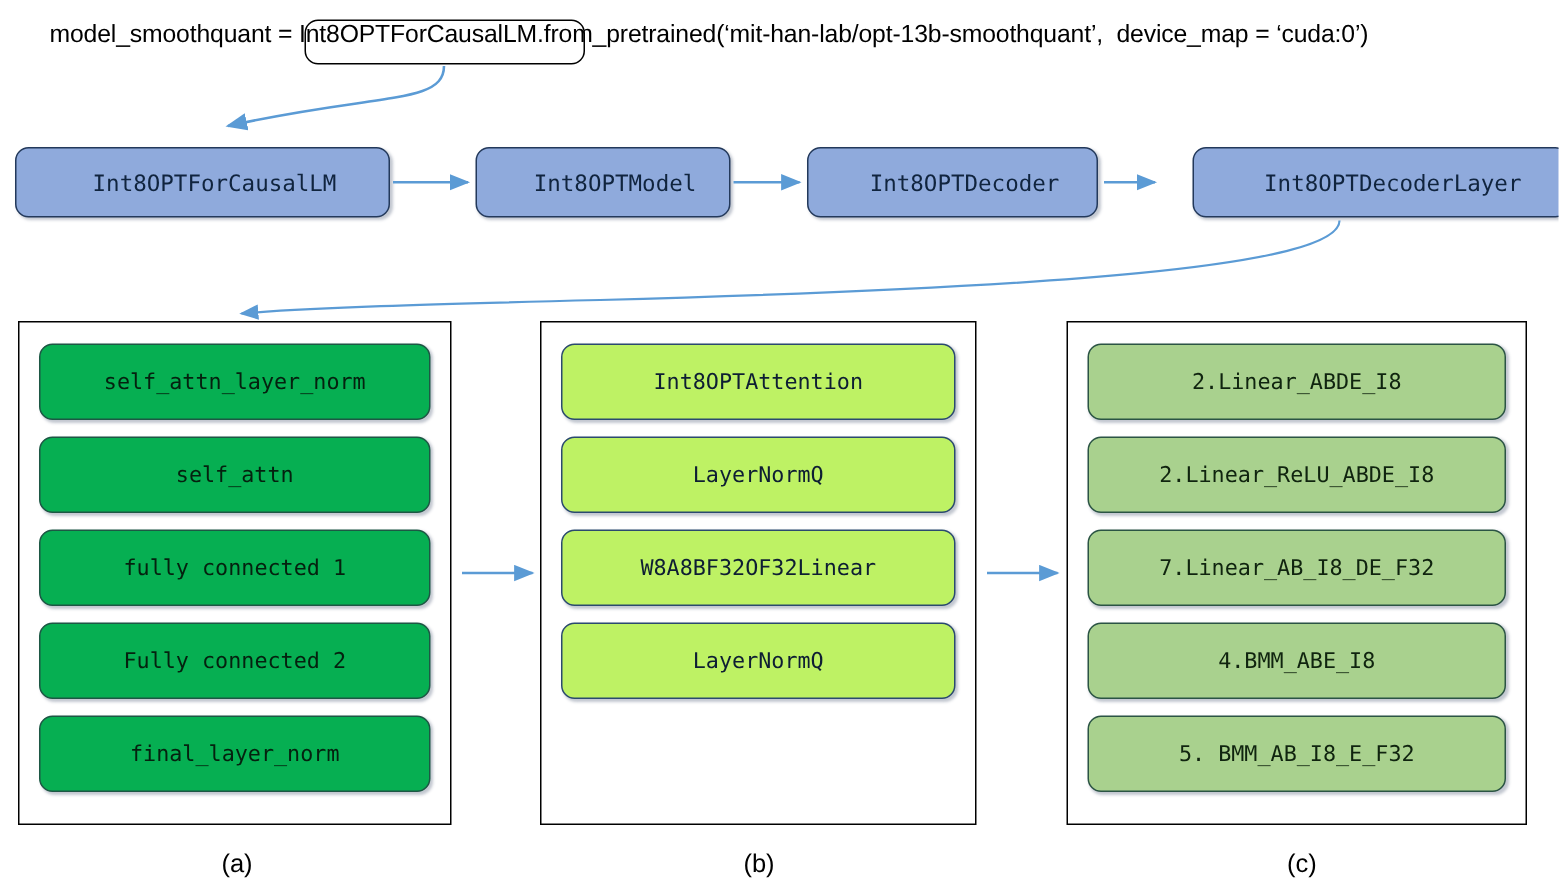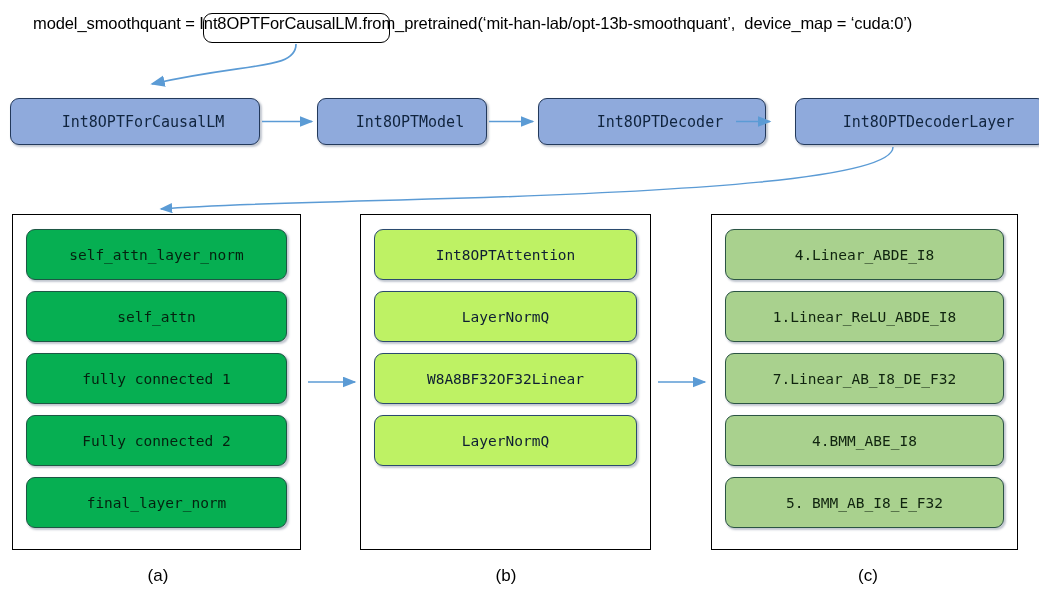--- a/index.html
+++ b/index.html
@@ -94,21 +94,21 @@
 
   <div class="code-line">model_smoothquant = Int8OPTForCausalLM.from_pretrained(‘mit-han-lab/opt-13b-smoothquant’,  device_map = ‘cuda:0’)</div>
   <div class="code-highlight-box"></div>
 
   <div class="pipe-box" style="left:10px;  top:98px;  width:250px; height:47px;">
     <span>Int8OPTForCausalLM</span>
   </div>
   <div class="pipe-box" style="left:317px; top:98px;  width:170px; height:47px;">
     <span>Int8OPTModel</span>
   </div>
-  <div class="pipe-box" style="left:538px; top:98px;  width:228px; height:47px;text-align:center;">
+  <div class="pipe-box" style="left:538px; top:98px;  width:194px; height:47px;text-align:center;">
     <span>Int8OPTDecoder</span>
   </div>
   <div class="pipe-box" style="left:795px; top:98px;  width:251px; height:47px;">
     <span>Int8OPTDecoderLayer</span>
   </div>
 
   <div class="panel" style="left:12px; top:214px; width:289px; height:336px;">
     <div class="panel-inner">
       <div class="item green">
           <span>self_attn_layer_norm</span>
@@ -143,24 +143,24 @@
       <div class="item blue">
           <span>LayerNormQ</span>
         </div>
     </div>
   </div>
   <div class="caption" style="left:476px; top:566px;">(b)</div>
 
   <div class="panel" style="left:711px; top:214px; width:307px; height:336px;">
     <div class="panel-inner">
       <div class="item lgreen">
-          <span>4.Linear_ABDE_I8</span>
+          <span>2.Linear_ABDE_I8</span>
         </div>
       <div class="item lgreen">
-          <span>1.Linear_ReLU_ABDE_I8</span>
+          <span>2.Linear_ReLU_ABDE_I8</span>
         </div>
       <div class="item lgreen">
           <span>7.Linear_AB_I8_DE_F32</span>
         </div>
       <div class="item lgreen">
           <span>4.BMM_ABE_I8</span>
         </div>
       <div class="item lgreen">
           <span>5. BMM_AB_I8_E_F32</span>
         </div>

